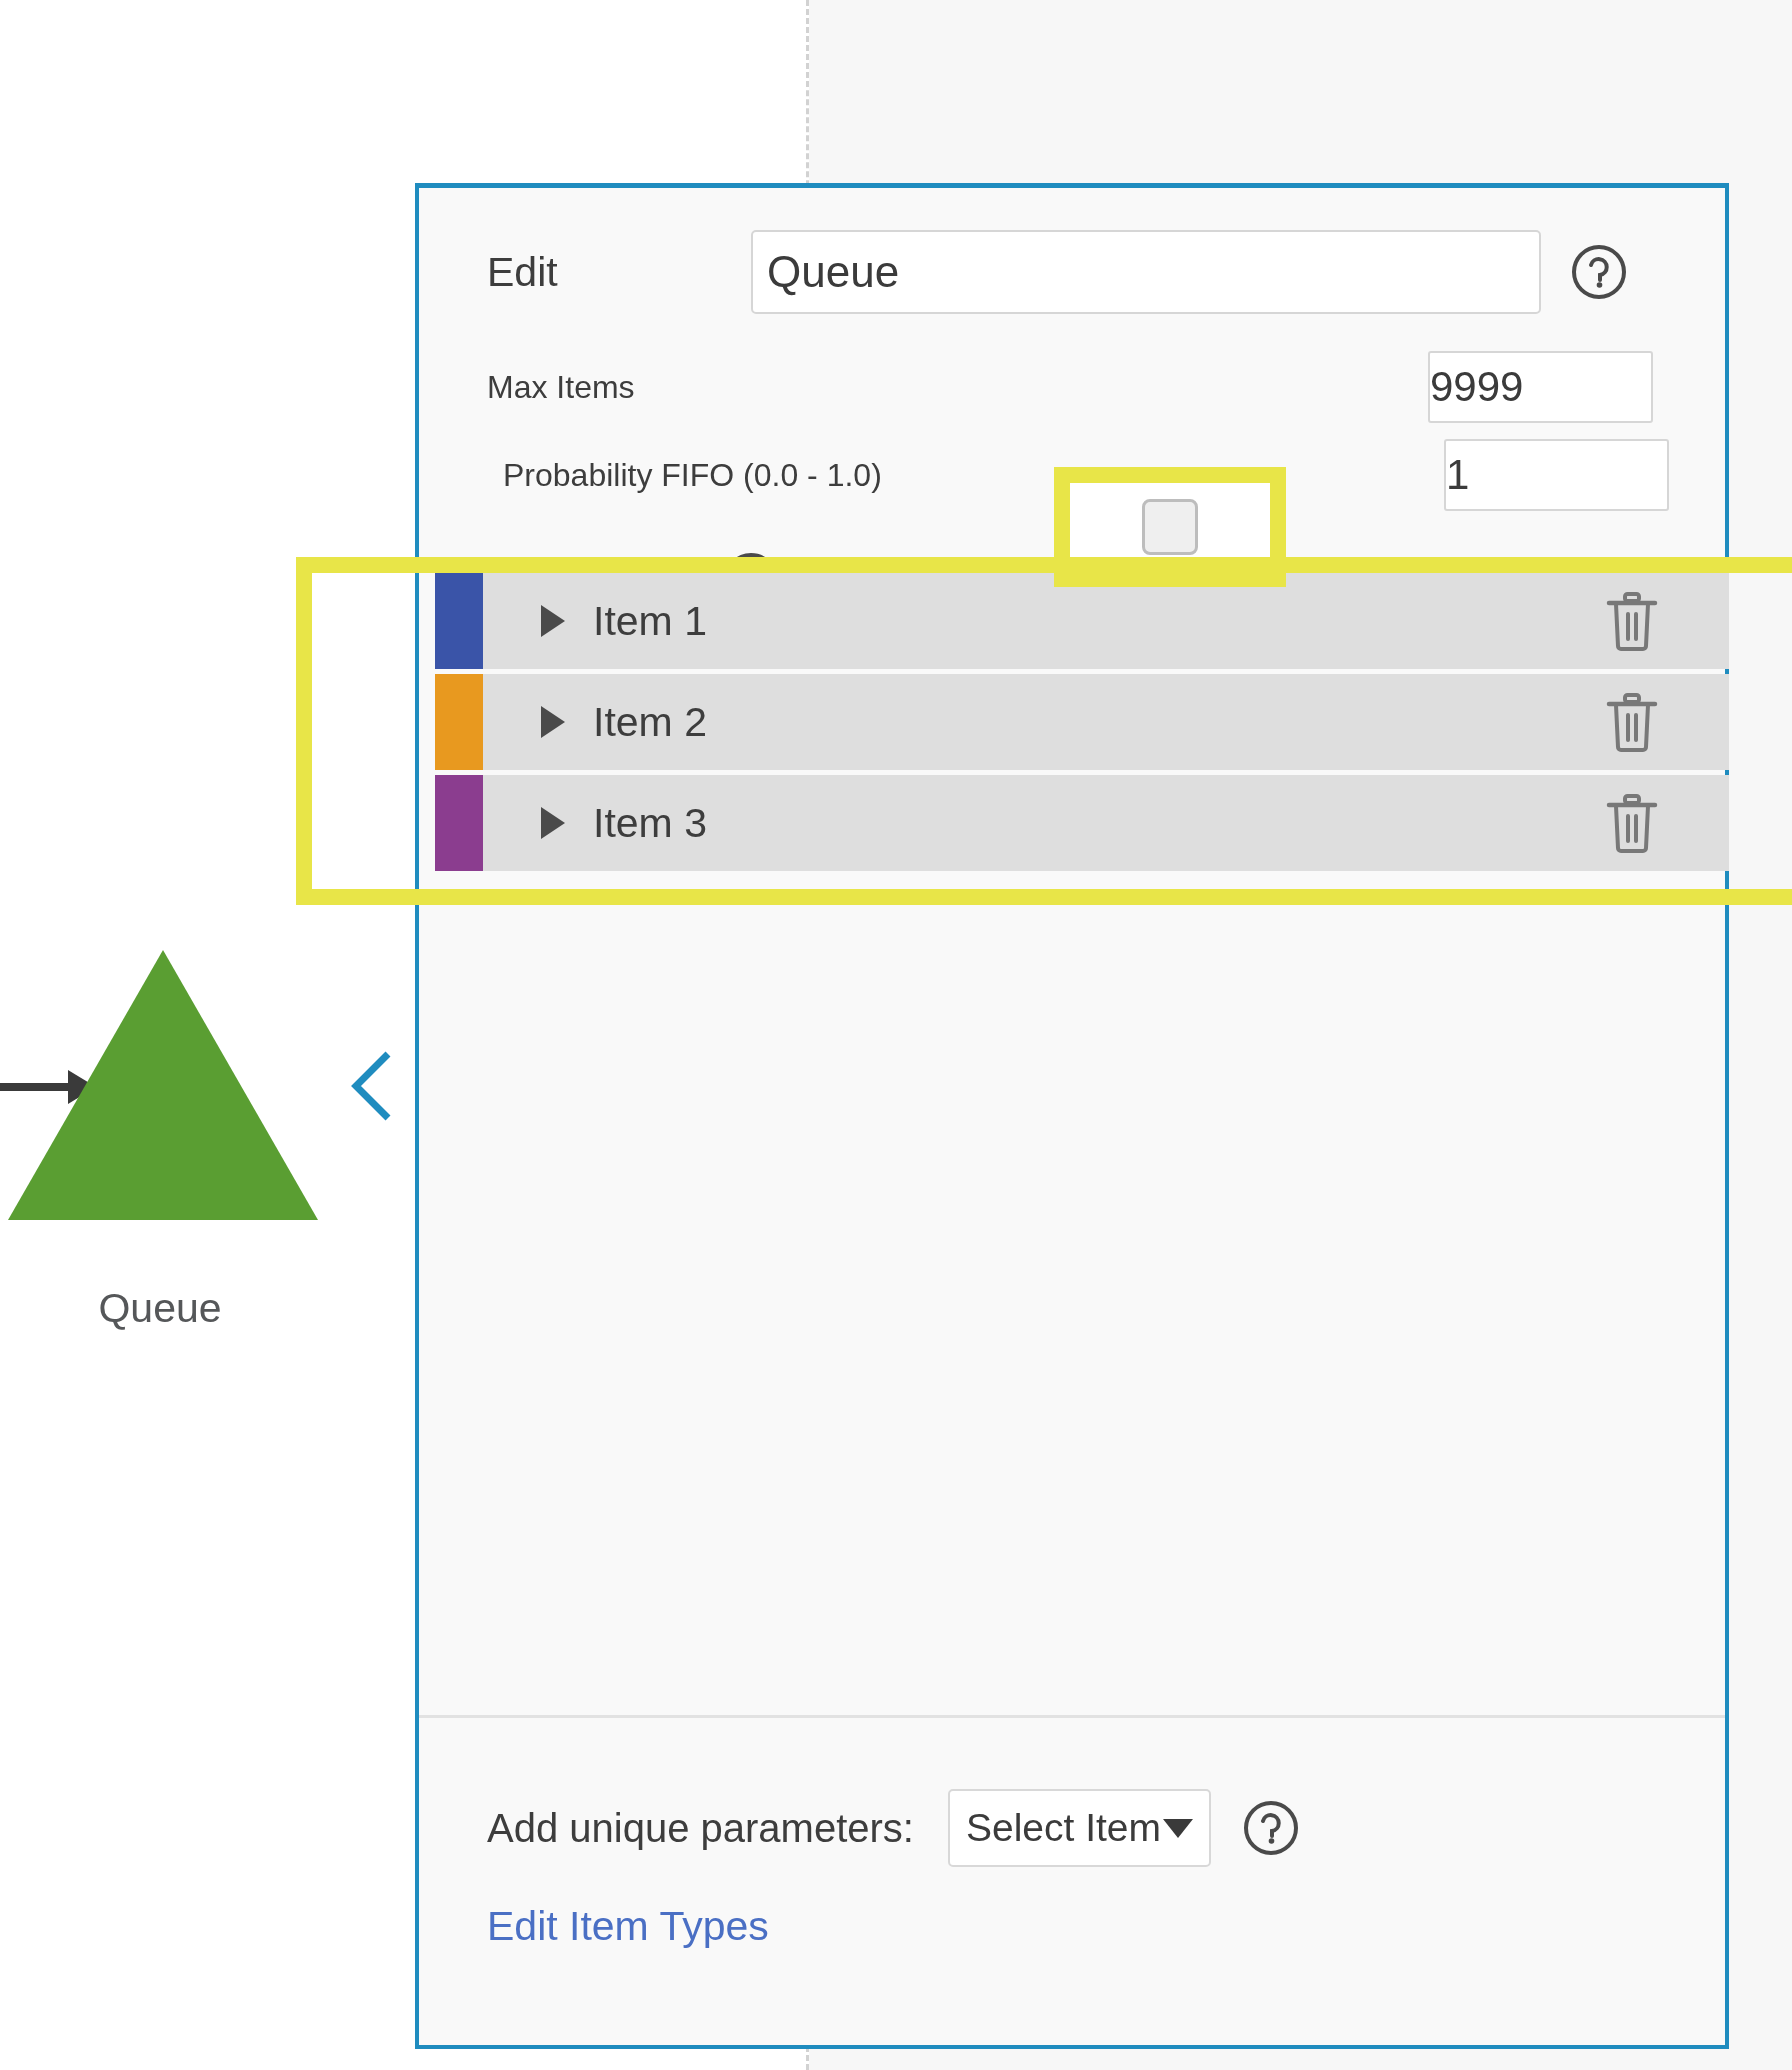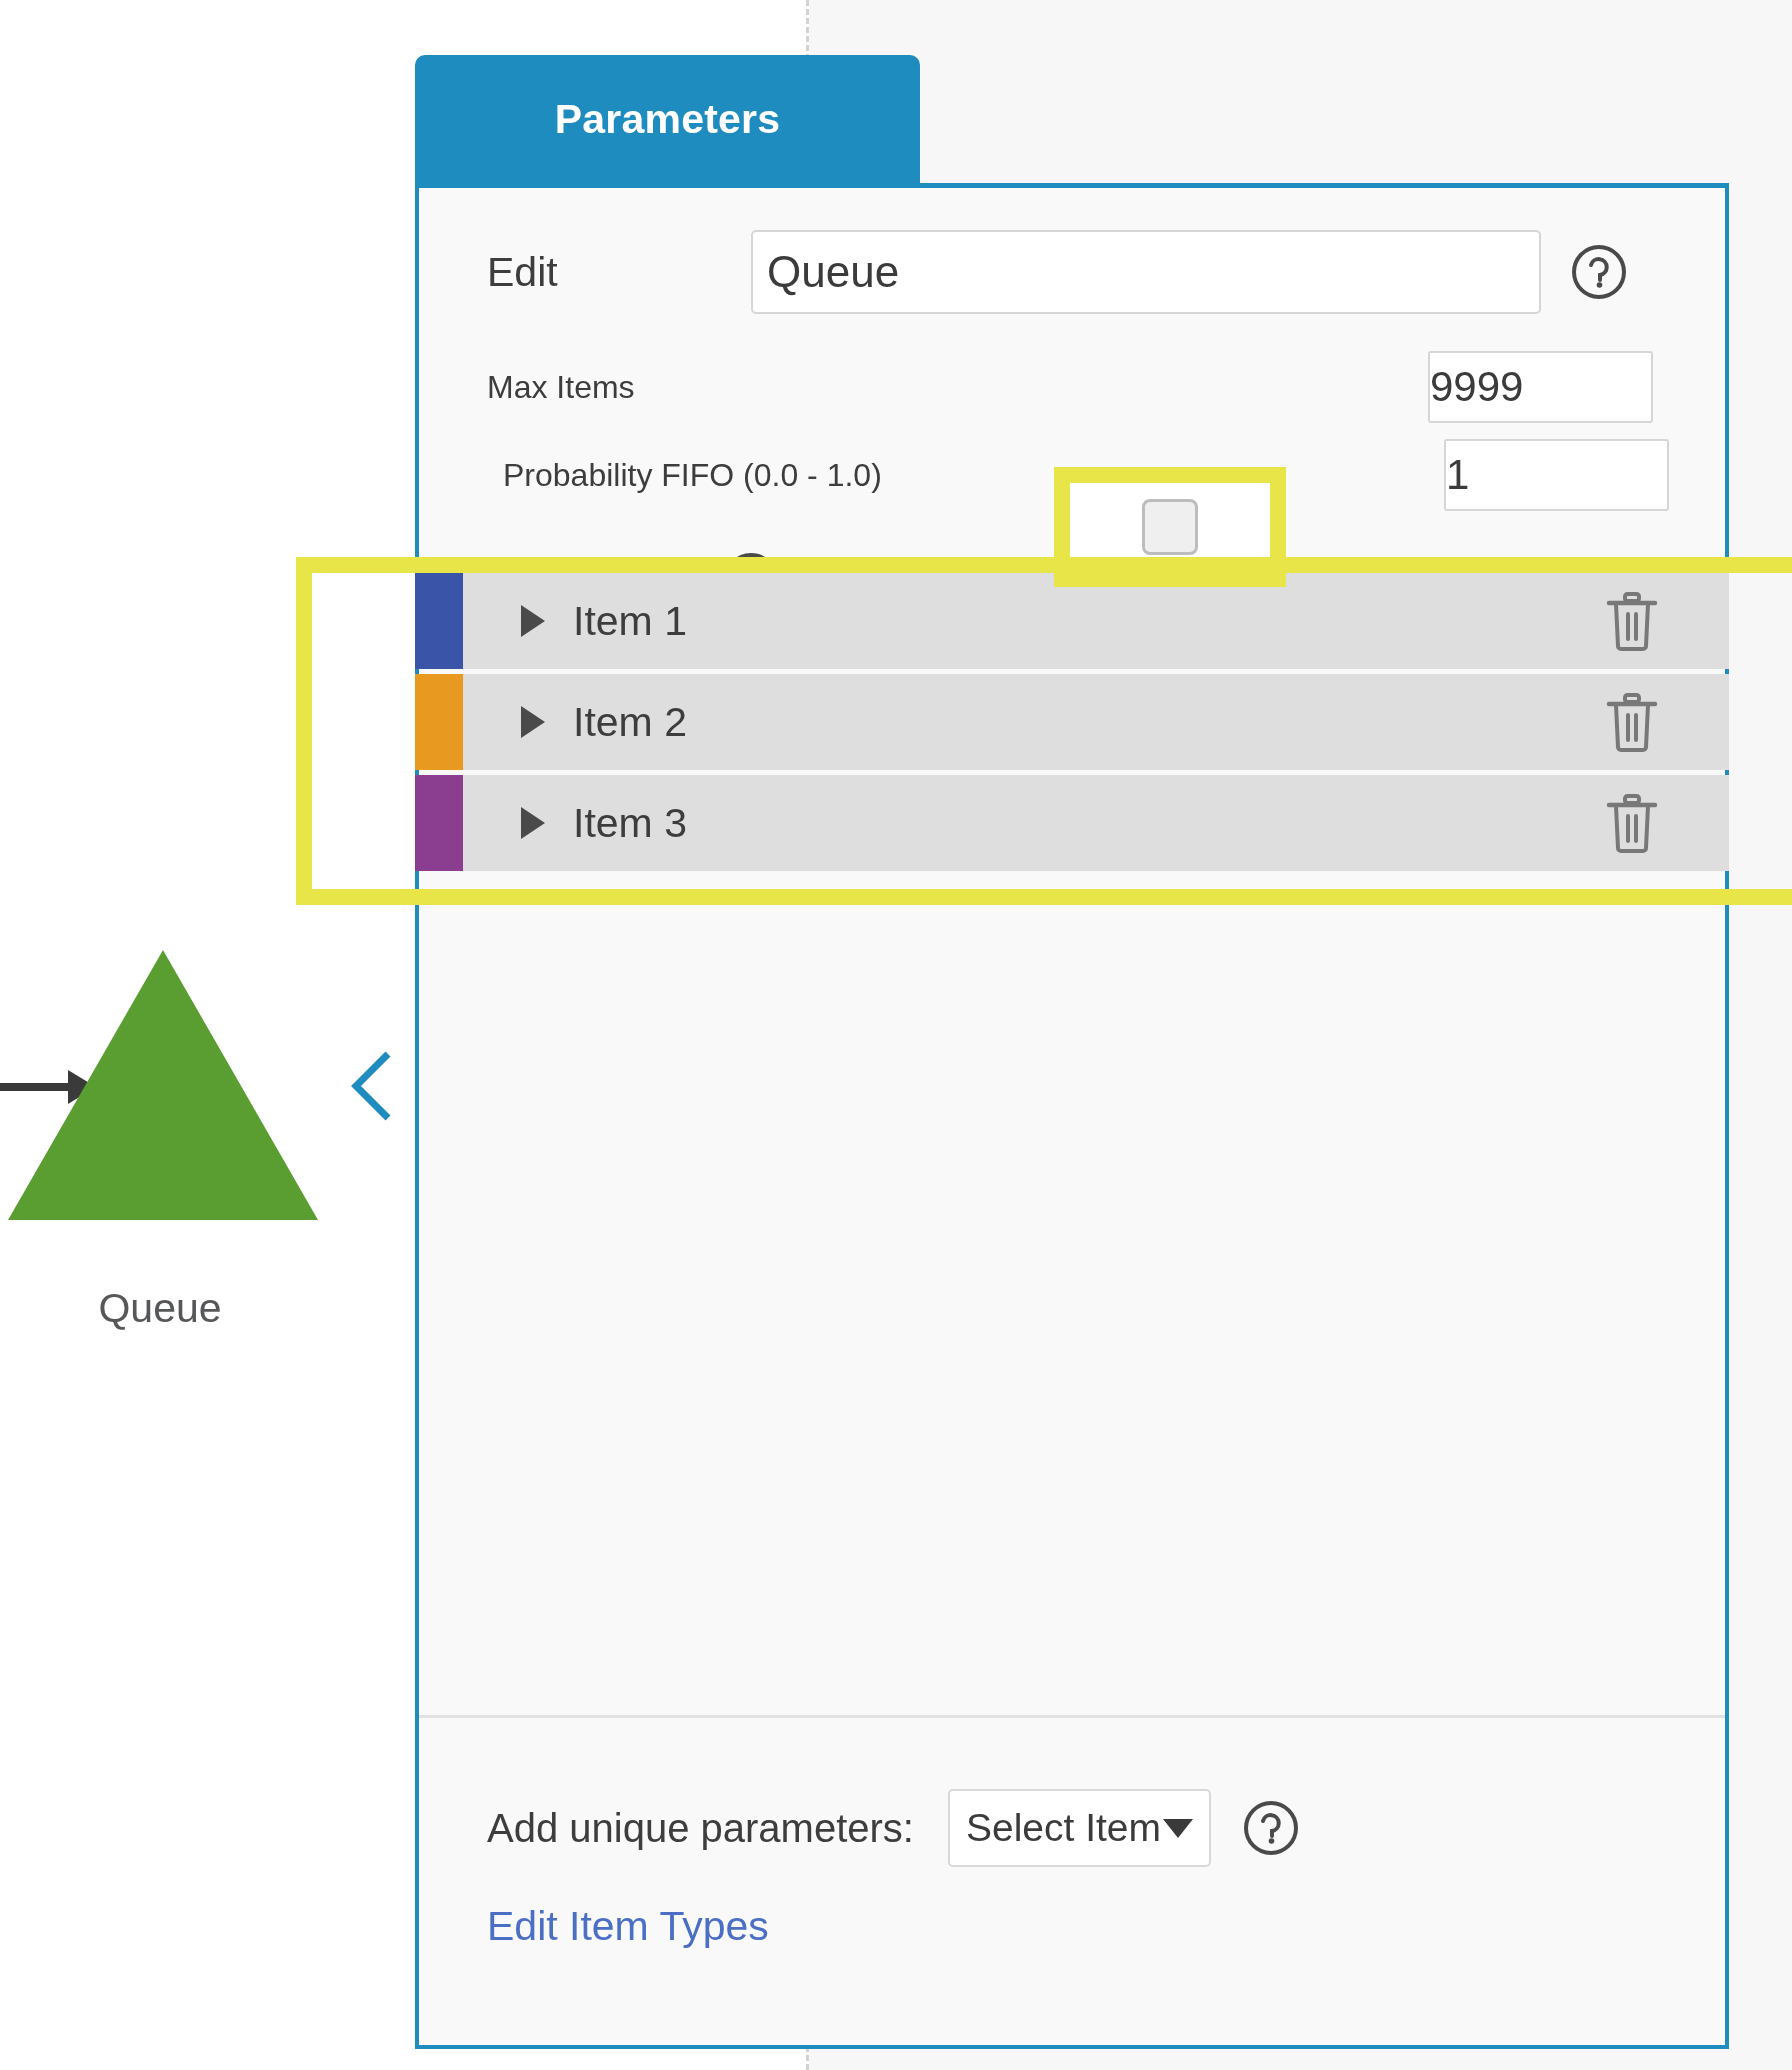--- a/index.html
+++ b/index.html
@@ -238,20 +238,21 @@
     border: 16px solid #e8e548;
     z-index: 8;
     pointer-events: none;
   }
 
   
   .item-list {
     position: absolute;
     left: -4px; top: 385px;
     width: 1314px;
+    padding-left: 20px;
   }
   .item-row {
     position: relative;
     width: 100%;
     height: 96px;
     background: #dedede;
     display: flex;
     align-items: center;
     margin-bottom: 5px;
   }
@@ -340,21 +341,20 @@
   <div class="dashed-guide"></div>
 
   <div class="in-arrow"></div>
   <div class="node-triangle"></div>
   <div class="node-label">Queue</div>
   <svg class="callout-chevron" viewBox="0 0 44 72">
     <polyline points="40,4 8,36 40,68" fill="none" stroke="#1f8cbf" stroke-width="7"></polyline>
   </svg>
 
   <div class="tabs">
-    <div class="tab tab-parameters">Parameters</div>
   </div>
 
   <div class="panel">
     <div class="panel-body">
 
       <div class="row-name">
         <div class="label-name">Edit</div>
         <div class="input-name">Queue</div>
         <svg class="help-icon help-name" viewBox="0 0 60 60">
           <circle cx="30" cy="30" r="25" fill="none" stroke="#4a4a4a" stroke-width="4"></circle>

